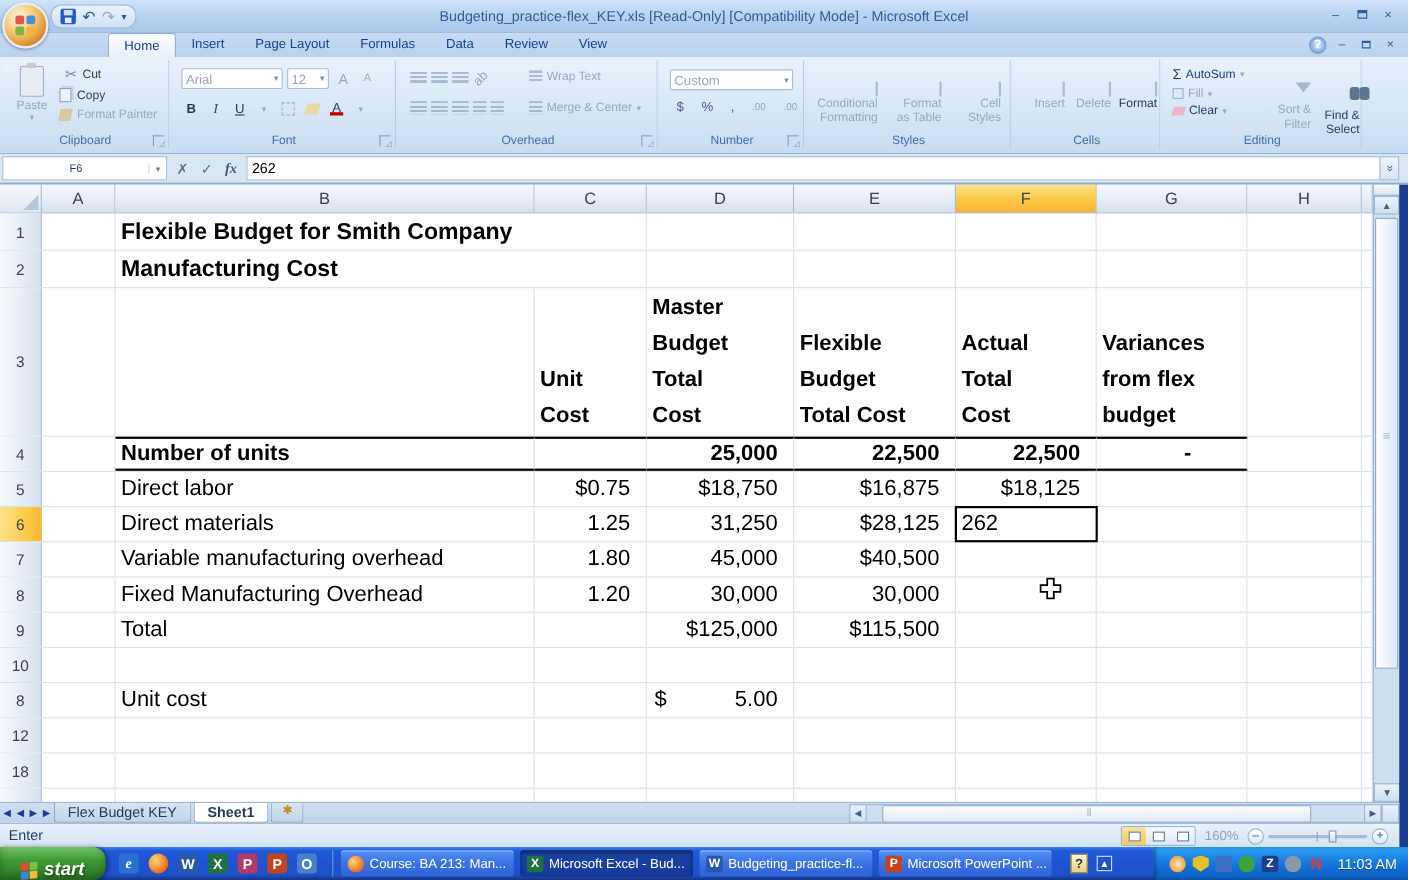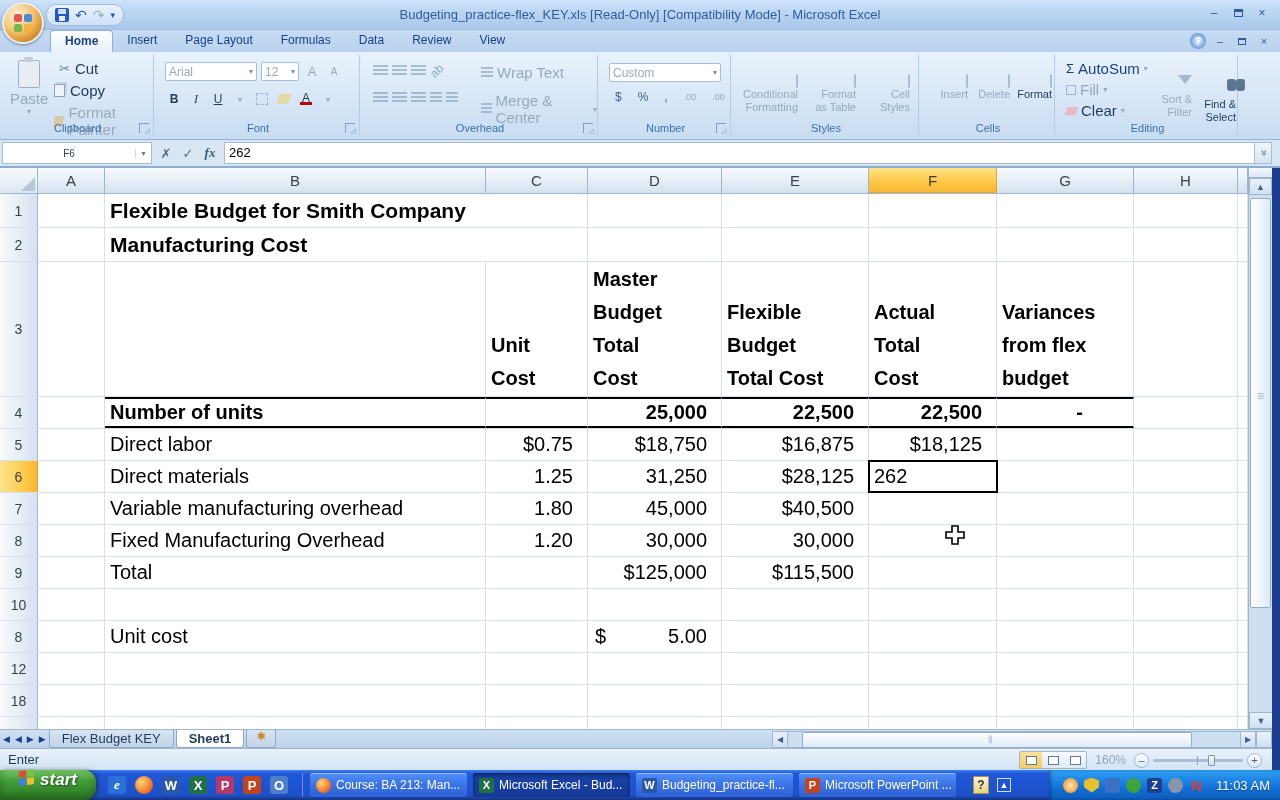--- a/index.html
+++ b/index.html
@@ -32,39 +32,39 @@
   .orb-logo i { border-radius:2px; }
   .orb-logo i:nth-child(1){background:#e2574c;} .orb-logo i:nth-child(2){background:#4c8bd8;}
   .orb-logo i:nth-child(3){background:#7ab648;} .orb-logo i:nth-child(4){background:#f4b23e;}
 
   
   .tabrow { position:absolute; top:30px; left:0; width:1280px; height:22px;
     background:linear-gradient(#c6dbf3,#bad2ee); }
   .rtabs { position:absolute; left:50px; top:0; height:22px; display:flex; }
   .rtab { padding:3px 14px 0 14px; font-size:12px; color:#15428b; }
   .rtab.active { background:linear-gradient(#fdfeff,#e8f0fa); border:1px solid #8fb0d4; border-bottom:none;
-    border-radius:4px 4px 0 0; color:#15428b; font-weight:bold; }
+    border-radius:4px 4px 0 0; color:#15428b; font-weight:normal;margin-left:48px; }
   .tab-controls { position:absolute; right:8px; top:3px; display:flex; gap:6px; align-items:center; }
   .help-orb { width:16px; height:16px; border-radius:50%; background:radial-gradient(#eaf4ff,#3a76c8);
     color:#fff; font-size:11px; font-weight:bold; text-align:center; line-height:16px; }
   .wc-sm { font-size:11px; color:#2f5d9b; width:16px; text-align:center; }
   .restore-sm { width:8px; height:7px; border:1.2px solid #2f5d9b; border-top:2.5px solid #2f5d9b; }
 
   
   .ribbon { position:absolute; top:52px; left:0; width:1280px; height:88px;
     background:linear-gradient(#e6f0fb,#d5e5f6 60%,#c8dcf1); border-bottom:1px solid #95b3d7; }
   .rgroup { position:absolute; top:2px; height:82px; border-right:1px solid #b6cce4;
     background:linear-gradient(#e9f2fc,#d3e3f5 70%,#c9def2); border-radius:3px; }
   .rgroup-label { position:absolute; bottom:2px; left:0; width:100%; text-align:center;
     font-size:11px; color:#3e6fa8; }
   .launcher { position:absolute; bottom:3px; right:4px; width:10px; height:10px;
     border-left:1px solid #7da0c4; border-top:1px solid #7da0c4; }
   .launcher:after{ content:"◿"; position:absolute; right:-1px; bottom:-2px; font-size:7px; color:#7da0c4;}
   .dim { color:#96a9bd !important; }
-  .rlbl { font-size:15px; color:#1f3b57; }
+  .rlbl { font-size:11px; color:#1f3b57; }
   .small-btn-row { display:flex; align-items:center; gap:4px; }
 
   
   .paste-big { position:absolute; left:8px; top:4px; width:38px; height:62px; text-align:center; }
   .clipboard-icon { width:22px; height:28px; margin:2px auto 2px auto; background:#e8edf4; border:1.5px solid #9fb0c4; border-radius:2px; position:relative;}
   .clipboard-icon:before { content:""; position:absolute; top:-4px; left:5px; width:9px; height:5px; background:#c3ccd8; border-radius:2px;}
   .clip-items { position:absolute; left:52px; top:6px; display:flex; flex-direction:column; gap:5px; }
   .clip-item { display:flex; gap:5px; align-items:center; font-size:11px; }
   .scissors { color:#6b86a8; font-size:13px; }
   .copy-ic { width:11px; height:13px; border:1px solid #8aa2c0; background:#eef3fa; box-shadow:2px -2px 0 #c6d5e8; }
@@ -200,21 +200,21 @@
   .zthumb { position:absolute; left:55px; top:-4px; width:7px; height:11px;
     background:linear-gradient(#fdfeff,#cfdff0); border:1px solid #7e94ad; border-radius:1px;}
   .zbtn { width:15px; height:15px; border:1px solid #9eb6ce; border-radius:50%;
     background:linear-gradient(#fff,#dce8f4); color:#44618a; display:flex; align-items:center; justify-content:center; font-size:11px;}
 
   
   .taskbar { position:absolute; top:770px; left:0; width:1280px; height:30px;
     background:linear-gradient(#3a80f4,#2058d8 12%,#1d50c8 85%,#16337e); display:flex; align-items:center; }
   .start { width:96px; height:30px; border-radius:0 12px 12px 0;
     background:linear-gradient(#73c465,#3f9a35 40%,#2e7d26); box-shadow:inset 0 -4px 8px rgba(0,0,0,.25), 2px 0 4px rgba(0,0,0,.4);
-    display:flex; align-items:flex-start; justify-content:center; gap:5px; color:#fff;
+    display:flex; align-items:flex-end; justify-content:center; gap:5px; color:#fff;
     font-size:17px; font-weight:bold; font-style:italic; text-shadow:1px 1px 2px rgba(0,0,0,.5); }
   .flag { width:16px; height:16px; display:grid; grid-template-columns:7px 7px; grid-template-rows:7px 7px; gap:1px; transform:skewY(-6deg);}
   .flag i { border-radius:1px;}
   .flag i:nth-child(1){background:#e34b38;} .flag i:nth-child(2){background:#7bc143;}
   .flag i:nth-child(3){background:#3f83e0;} .flag i:nth-child(4){background:#f4bb34;}
   .ql { display:flex; align-items:center; gap:9px; padding:0 10px 0 12px; }
   .qli { width:18px; height:18px; border-radius:3px; display:flex; align-items:center; justify-content:center;
     font-size:13px; font-weight:bold; color:#fff; }
   .tb-sep { width:1px; height:24px; background:rgba(255,255,255,.35); margin:0 4px; }
   .tbtn { width:157px; height:24px; margin:0 3px; border-radius:3px;

